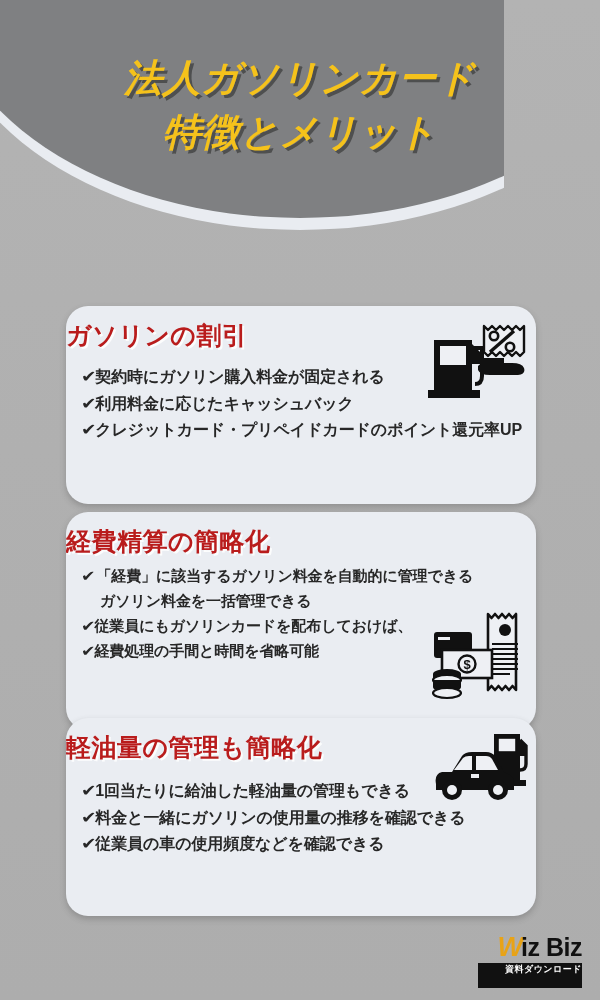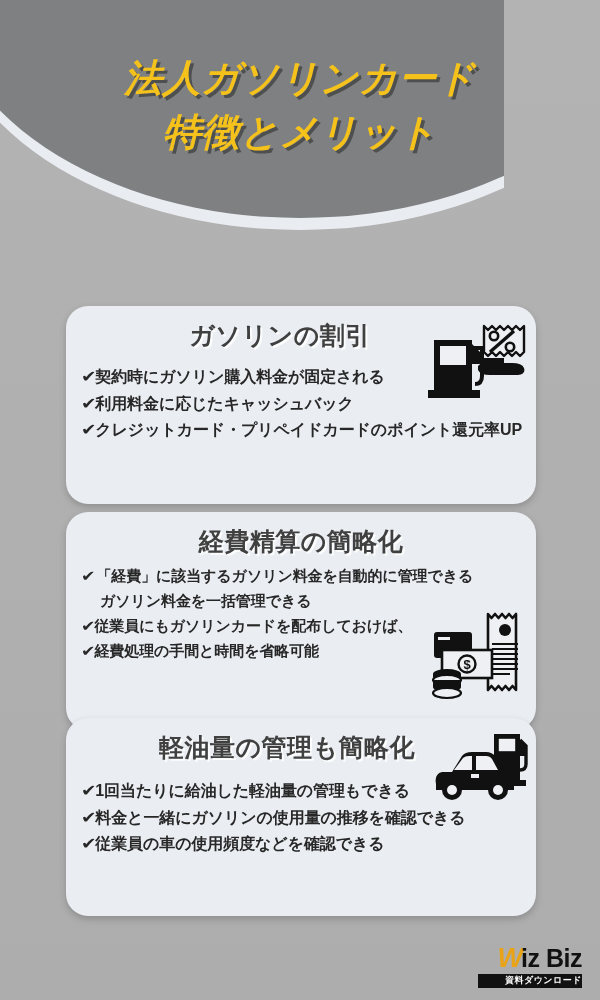--- a/index.html
+++ b/index.html
@@ -87,22 +87,22 @@
   }
   .card-1 { top: 306px;  height: 198px; }
   .card-2 { top: 512px;  height: 218px; }
   .card-3 { top: 718px;  height: 198px; }
 
   .card-title {
     position: absolute;
     left: 0;
     top: 14px;
     width: 470px;
-    text-align: center;
-    color: #404040;
+    text-align: left;
+    color: #b91c1c;
     font-size: 25px;
     font-weight: 700;
     letter-spacing: 0.5px;
     line-height: 1.25;
     text-shadow: 2px 2px 0 rgba(255,255,255,0.85);
   }
   .card-1 .card-title { padding-right: 42px; width: 428px; }
   .card-3 .card-title { padding-right: 36px; width: 442px; }
 
   .bullet-list {
@@ -171,21 +171,21 @@
     font-size: 27px;
     letter-spacing: -2px;
   }
   .logo-sub {
     margin-top: 2px;
     background: #111111;
     color: #ffffff;
     font-size: 9px;
     font-weight: 700;
     letter-spacing: 0.5px;
-    padding: 2px 0 3px 0;
+    padding: 2px 0 14px 0;
     line-height: 1;
     white-space: nowrap;
   }
 </style>
 </head>
 <body>
 
 <div id="page">
 
   <div class="header-wrap">

